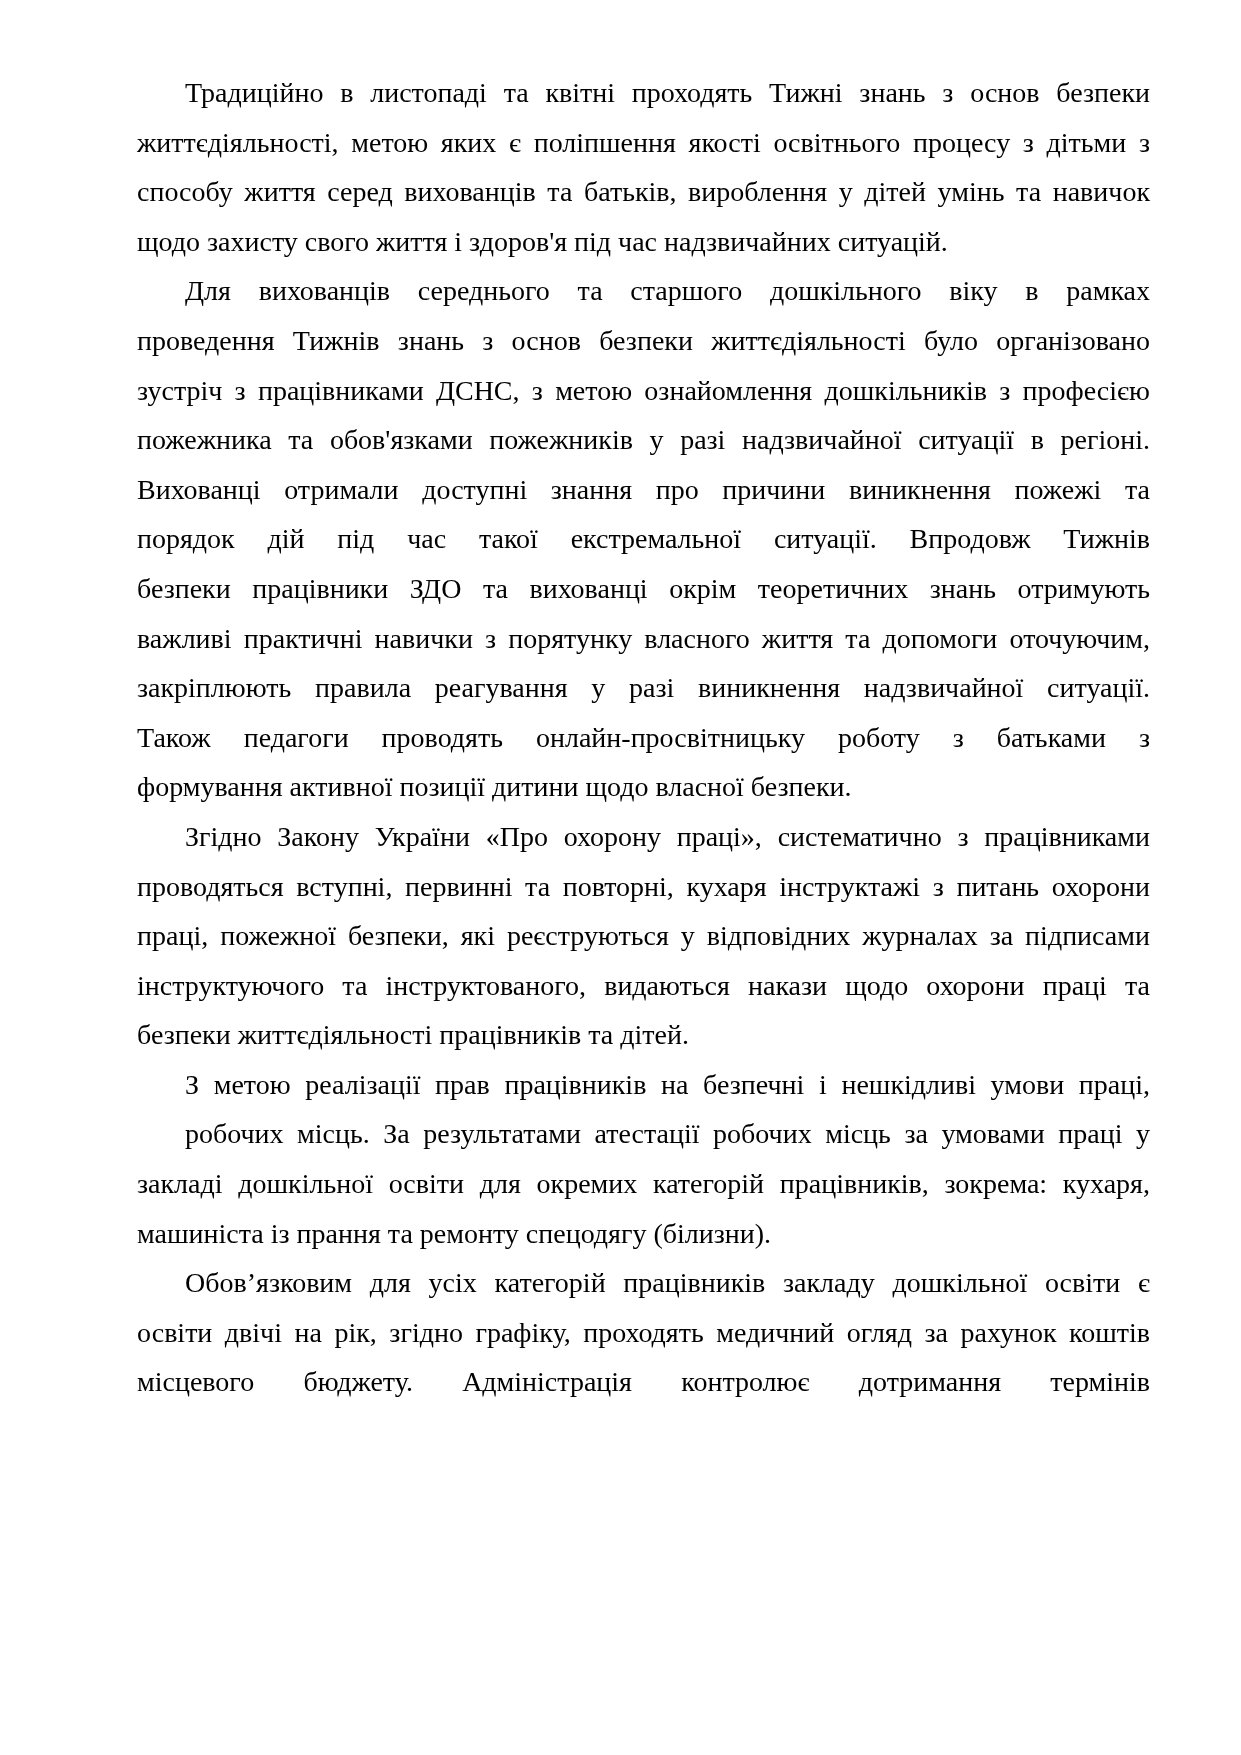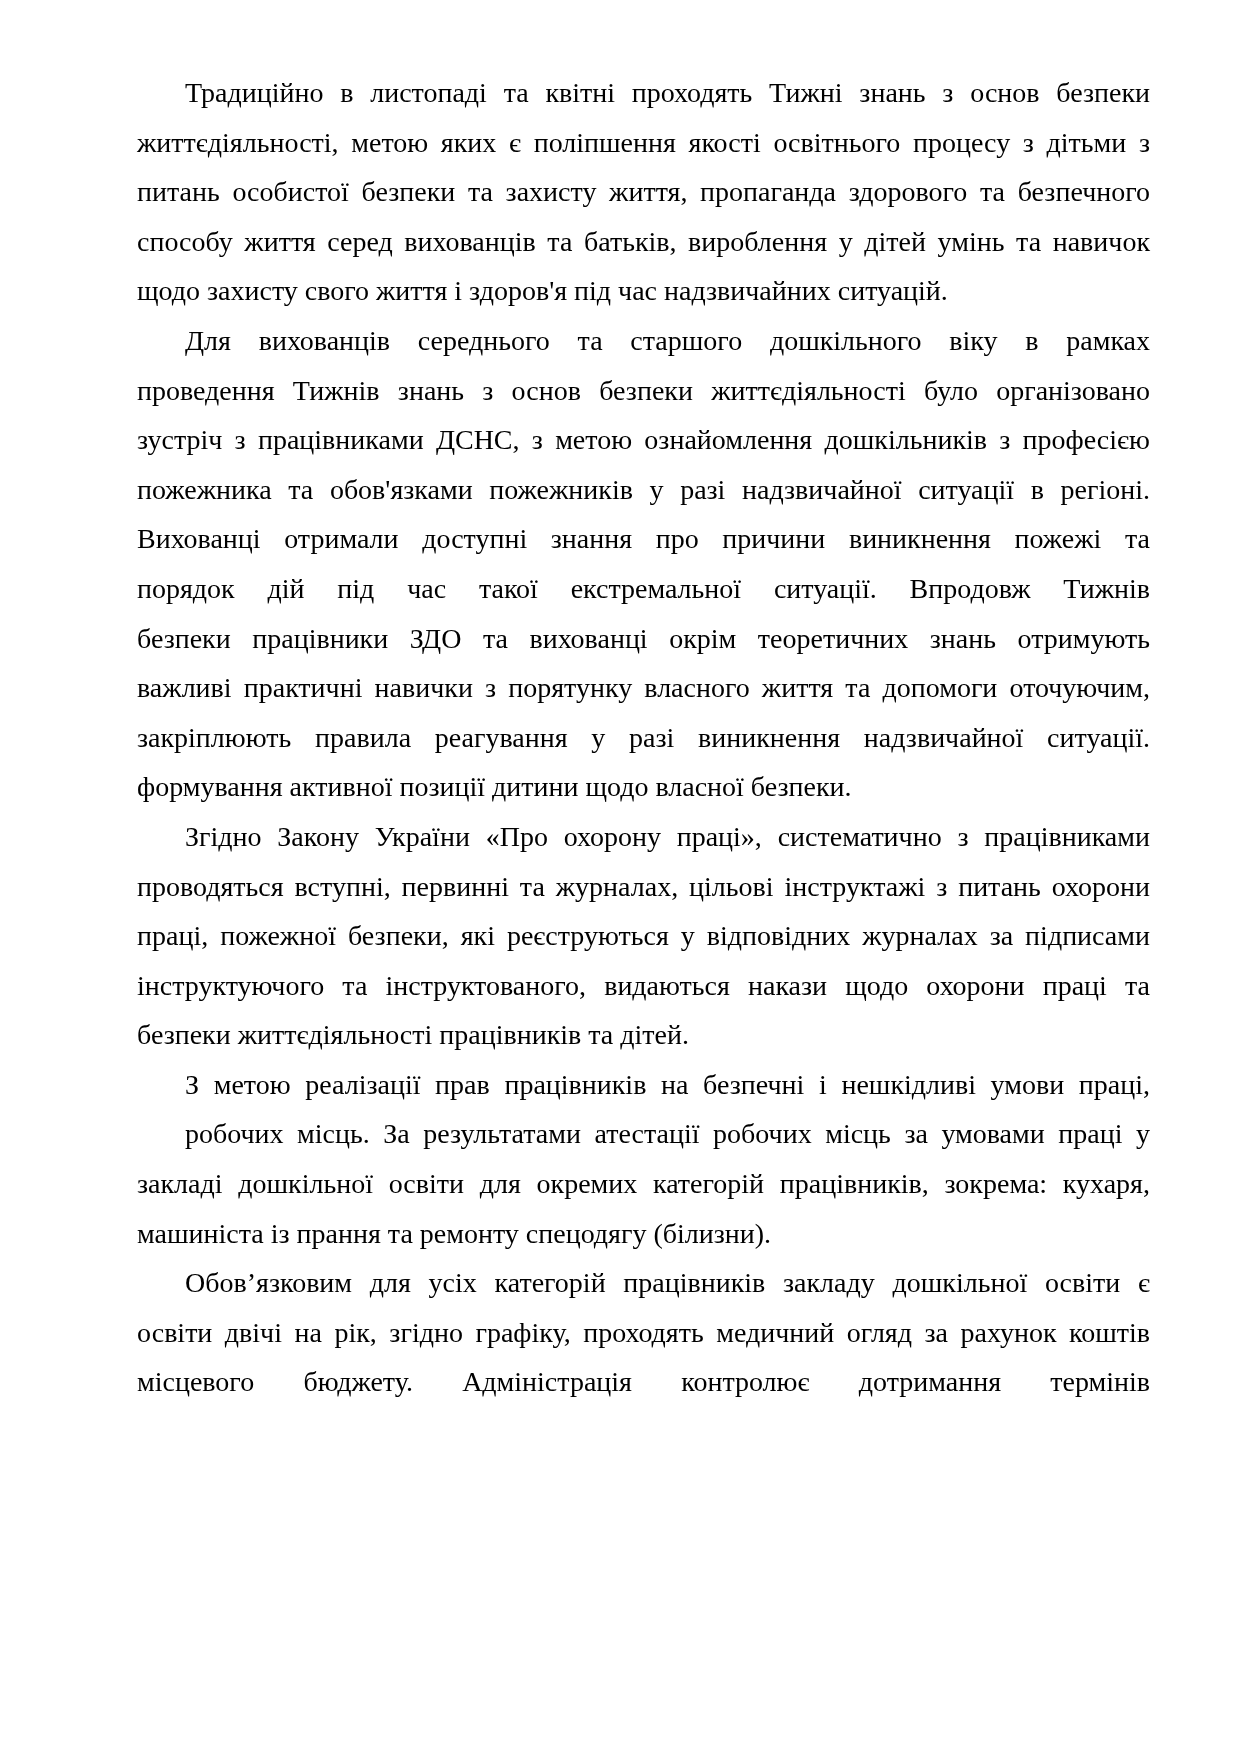--- a/index.html
+++ b/index.html
@@ -53,41 +53,41 @@
   </style>
 </head>
 <body>
 
 <div class="page">
   <div class="content">
 
     <div class="para">
       <div class="line indent">Традиційно в листопаді та квітні проходять Тижні знань з основ безпеки</div>
       <div class="line">життєдіяльності, метою яких є поліпшення якості освітнього процесу з дітьми з</div>
-      <div class="line">питань особистої безпеки та захисту життя, пропаганда здорового та безпечного</div>
       <div class="line">способу життя серед вихованців та батьків, вироблення у дітей умінь та навичок</div>
       <div class="line end">щодо захисту свого життя і здоров'я під час надзвичайних ситуацій.</div>
     </div>
 
     <div class="para">
       <div class="line indent">Для вихованців середнього та старшого дошкільного віку в рамках</div>
       <div class="line">проведення Тижнів знань з основ безпеки життєдіяльності було організовано</div>
       <div class="line">зустріч з працівниками ДСНС, з метою ознайомлення дошкільників з професією</div>
       <div class="line">пожежника та обов'язками пожежників у разі надзвичайної ситуації в регіоні.</div>
       <div class="line">Вихованці отримали доступні знання про причини виникнення пожежі та</div>
       <div class="line">порядок дій під час такої екстремальної ситуації. Впродовж Тижнів</div>
       <div class="line">безпеки працівники ЗДО та вихованці окрім теоретичних знань отримують</div>
       <div class="line">важливі практичні навички з порятунку власного життя та допомоги оточуючим,</div>
       <div class="line">закріплюють правила реагування у разі виникнення надзвичайної ситуації.</div>
+      <div class="line">Також педагоги проводять онлайн-просвітницьку роботу з батьками з</div>
       <div class="line end">формування активної позиції дитини щодо власної безпеки.</div>
     </div>
 
     <div class="para">
       <div class="line indent">Згідно Закону України «Про охорону праці», систематично з працівниками</div>
-      <div class="line">проводяться вступні, первинні та журналах, цільові інструктажі з питань охорони</div>
+      <div class="line">проводяться вступні, первинні та повторні, кухаря інструктажі з питань охорони</div>
       <div class="line">праці, пожежної безпеки, які реєструються у відповідних журналах за підписами</div>
       <div class="line">інструктуючого та інструктованого, видаються накази щодо охорони праці та</div>
       <div class="line end">безпеки життєдіяльності працівників та дітей.</div>
     </div>
 
     <div class="para">
       <div class="line indent">З метою реалізації прав працівників на безпечні і нешкідливі умови праці,</div>
       <div class="line indent">робочих місць. За результатами атестації робочих місць за умовами праці у</div>
       <div class="line">закладі дошкільної освіти для окремих категорій працівників, зокрема: кухаря,</div>
       <div class="line end">машиніста із прання та ремонту спецодягу (білизни).</div>

